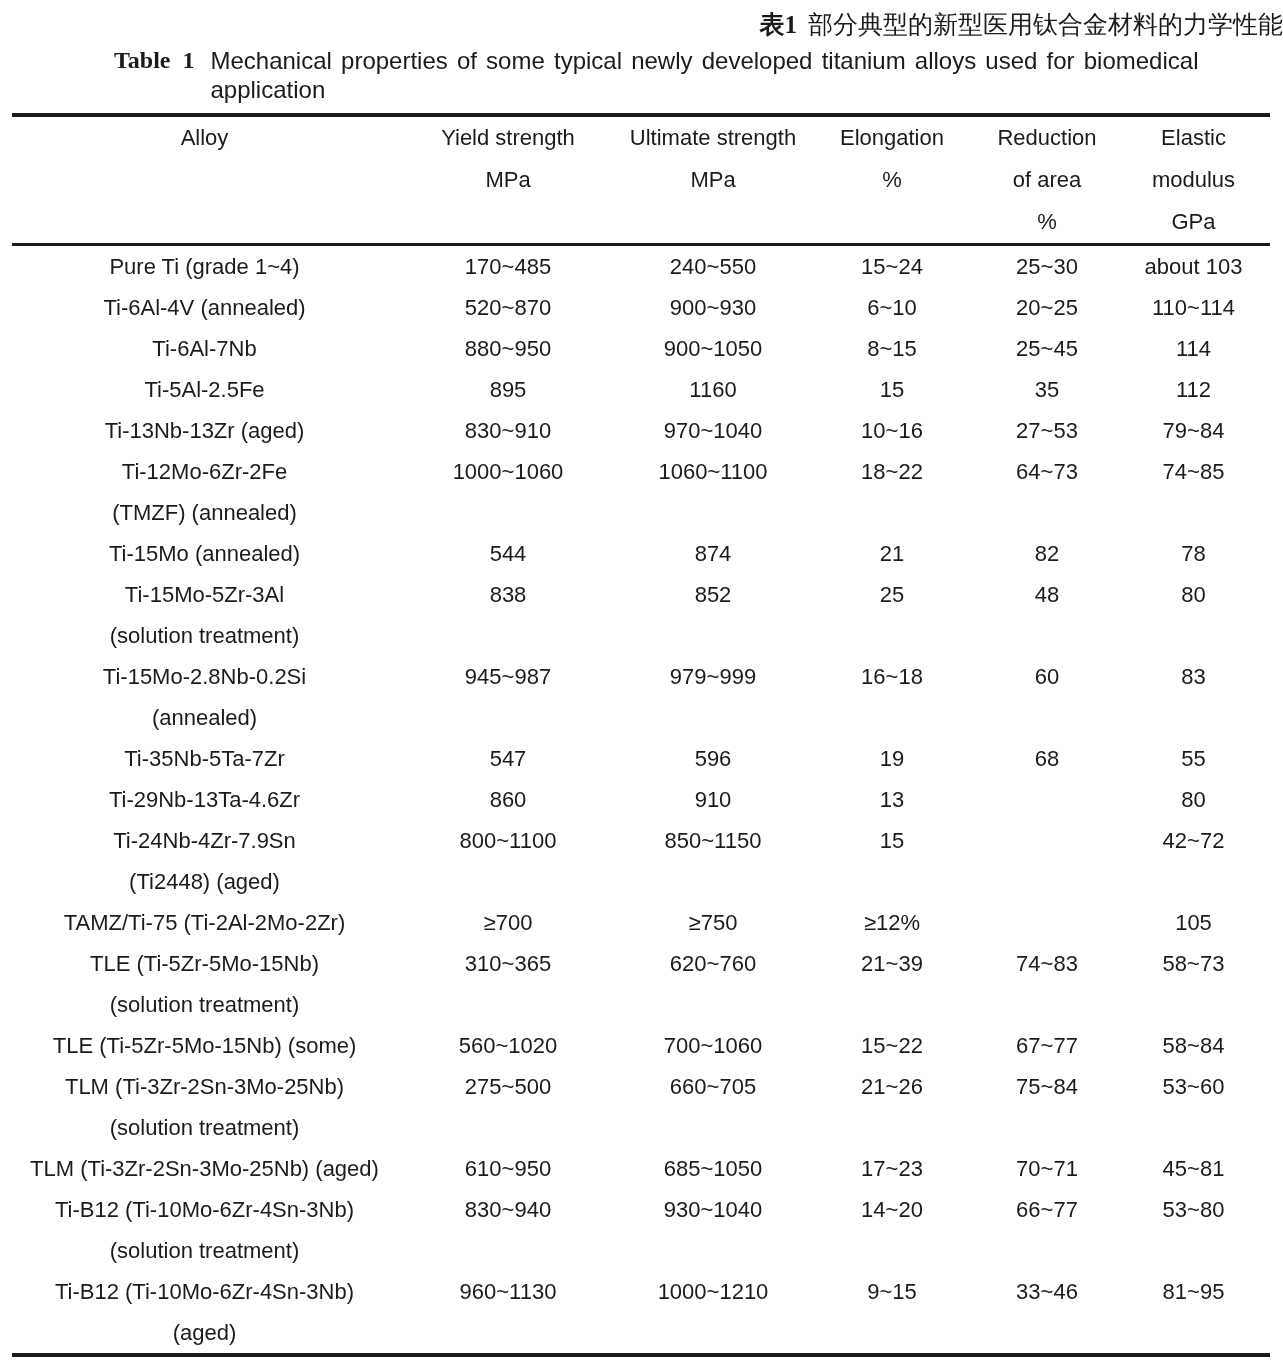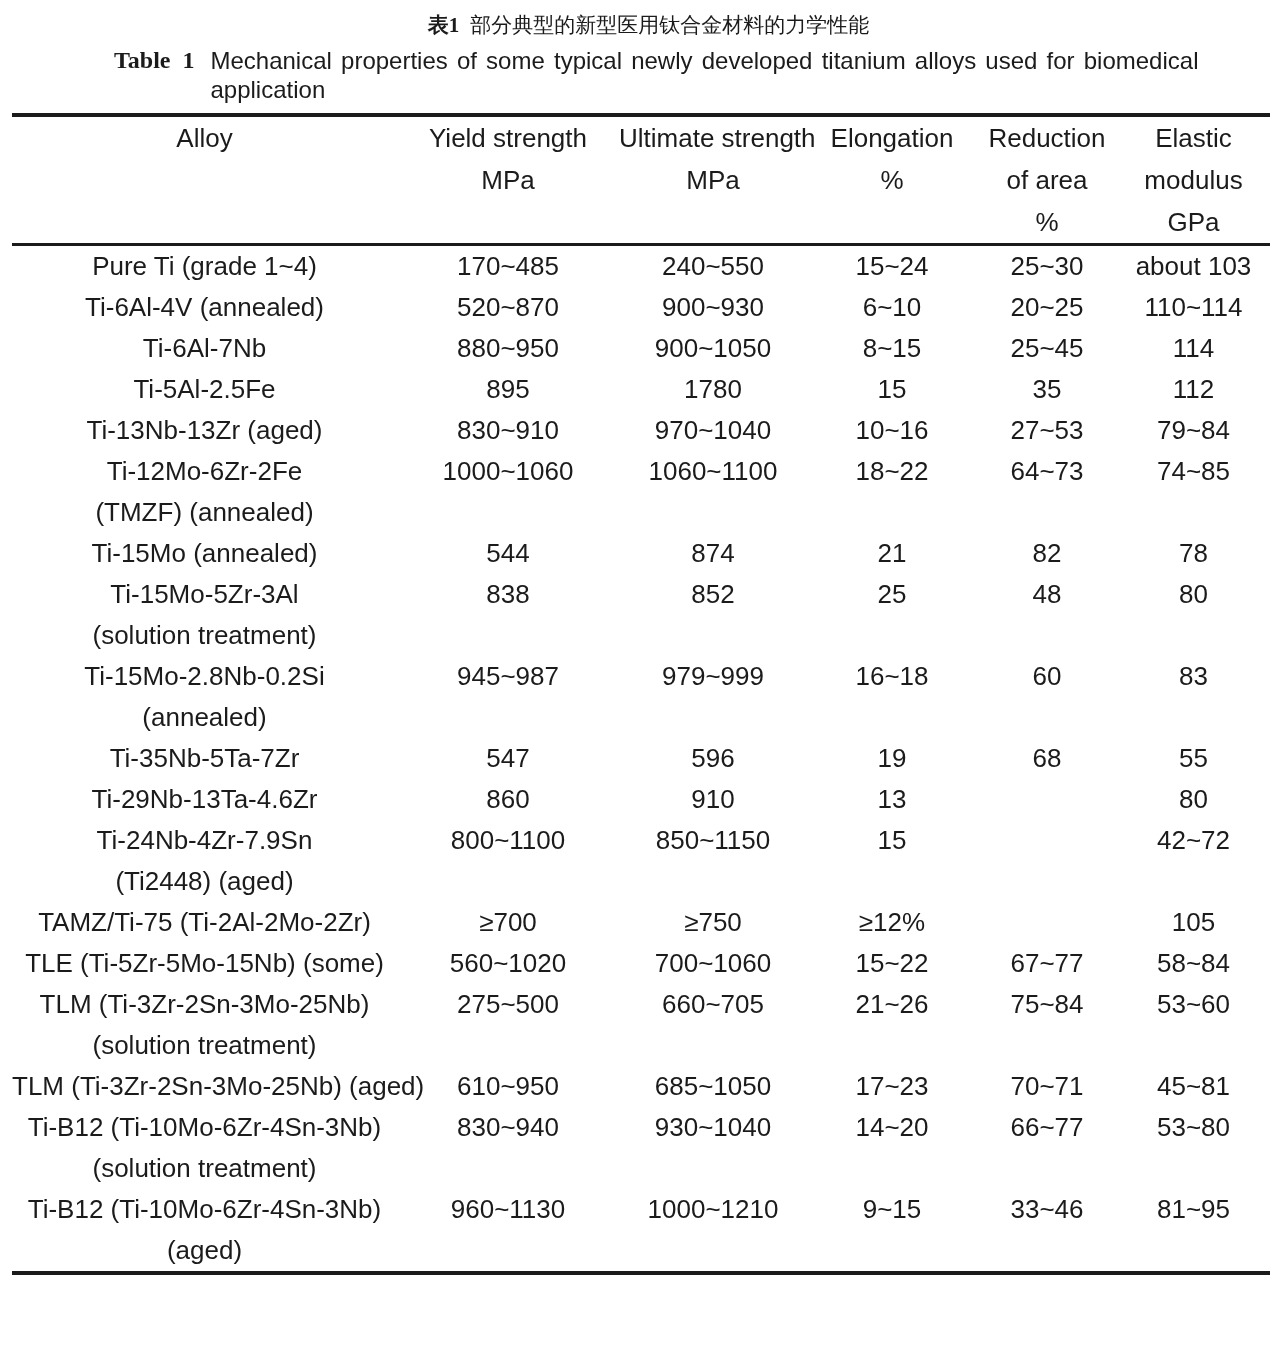--- a/index.html
+++ b/index.html
@@ -17,23 +17,23 @@
   .page {
     position: relative;
     width: 1283px;
     height: 1372px;
     overflow: hidden;
     background: #ffffff;
   }
   
   .zh-title {
     padding-top: 10px;
-    text-align: center;
+    text-align: right;
     font-family: "Liberation Serif", serif;
-    font-size: 21px;
+    font-size: 25px;
     line-height: 30px;
     white-space: nowrap;
     padding-left: 14px;
   }
   .zh-title .zh-label {
     font-weight: bold;
     margin-right: 11px;
   }
   
   .caption {
@@ -58,21 +58,21 @@
   }
   .cap-line2 { display: block; }
   
   .data-table {
     margin: 9px 0 0 12px;
     width: 1258px;
     table-layout: fixed;
     border-collapse: collapse;
     border-top: 4px solid #1b1b1b;
     border-bottom: 4px solid #1b1b1b;
-    font-size: 26px;
+    font-size: 22px;
   }
   .data-table thead th {
     font-weight: normal;
     text-align: center;
     vertical-align: top;
     line-height: 42px;
     padding: 0;
     border-bottom: 3px solid #1b1b1b;
   }
   .data-table tbody td {
@@ -202,21 +202,21 @@
           </td>
         </tr>
         <tr>
           <td>
             <div class="cell-line">Ti-5Al-2.5Fe</div>
           </td>
           <td>
             <div class="cell-line">895</div>
           </td>
           <td>
-            <div class="cell-line">1780</div>
+            <div class="cell-line">1160</div>
           </td>
           <td>
             <div class="cell-line">15</div>
           </td>
           <td>
             <div class="cell-line">35</div>
           </td>
           <td>
             <div class="cell-line">112</div>
           </td>
@@ -396,20 +396,41 @@
             <div class="cell-line">≥750</div>
           </td>
           <td>
             <div class="cell-line">≥12%</div>
           </td>
           <td>
             <div class="cell-line"></div>
           </td>
           <td>
             <div class="cell-line">105</div>
+          </td>
+        </tr>
+        <tr>
+          <td>
+            <div class="cell-line">TLE (Ti-5Zr-5Mo-15Nb)</div>
+            <div class="cell-line">(solution treatment)</div>
+          </td>
+          <td>
+            <div class="cell-line">310~365</div>
+          </td>
+          <td>
+            <div class="cell-line">620~760</div>
+          </td>
+          <td>
+            <div class="cell-line">21~39</div>
+          </td>
+          <td>
+            <div class="cell-line">74~83</div>
+          </td>
+          <td>
+            <div class="cell-line">58~73</div>
           </td>
         </tr>
         <tr>
           <td>
             <div class="cell-line">TLE (Ti-5Zr-5Mo-15Nb) (some)</div>
           </td>
           <td>
             <div class="cell-line">560~1020</div>
           </td>
           <td>

